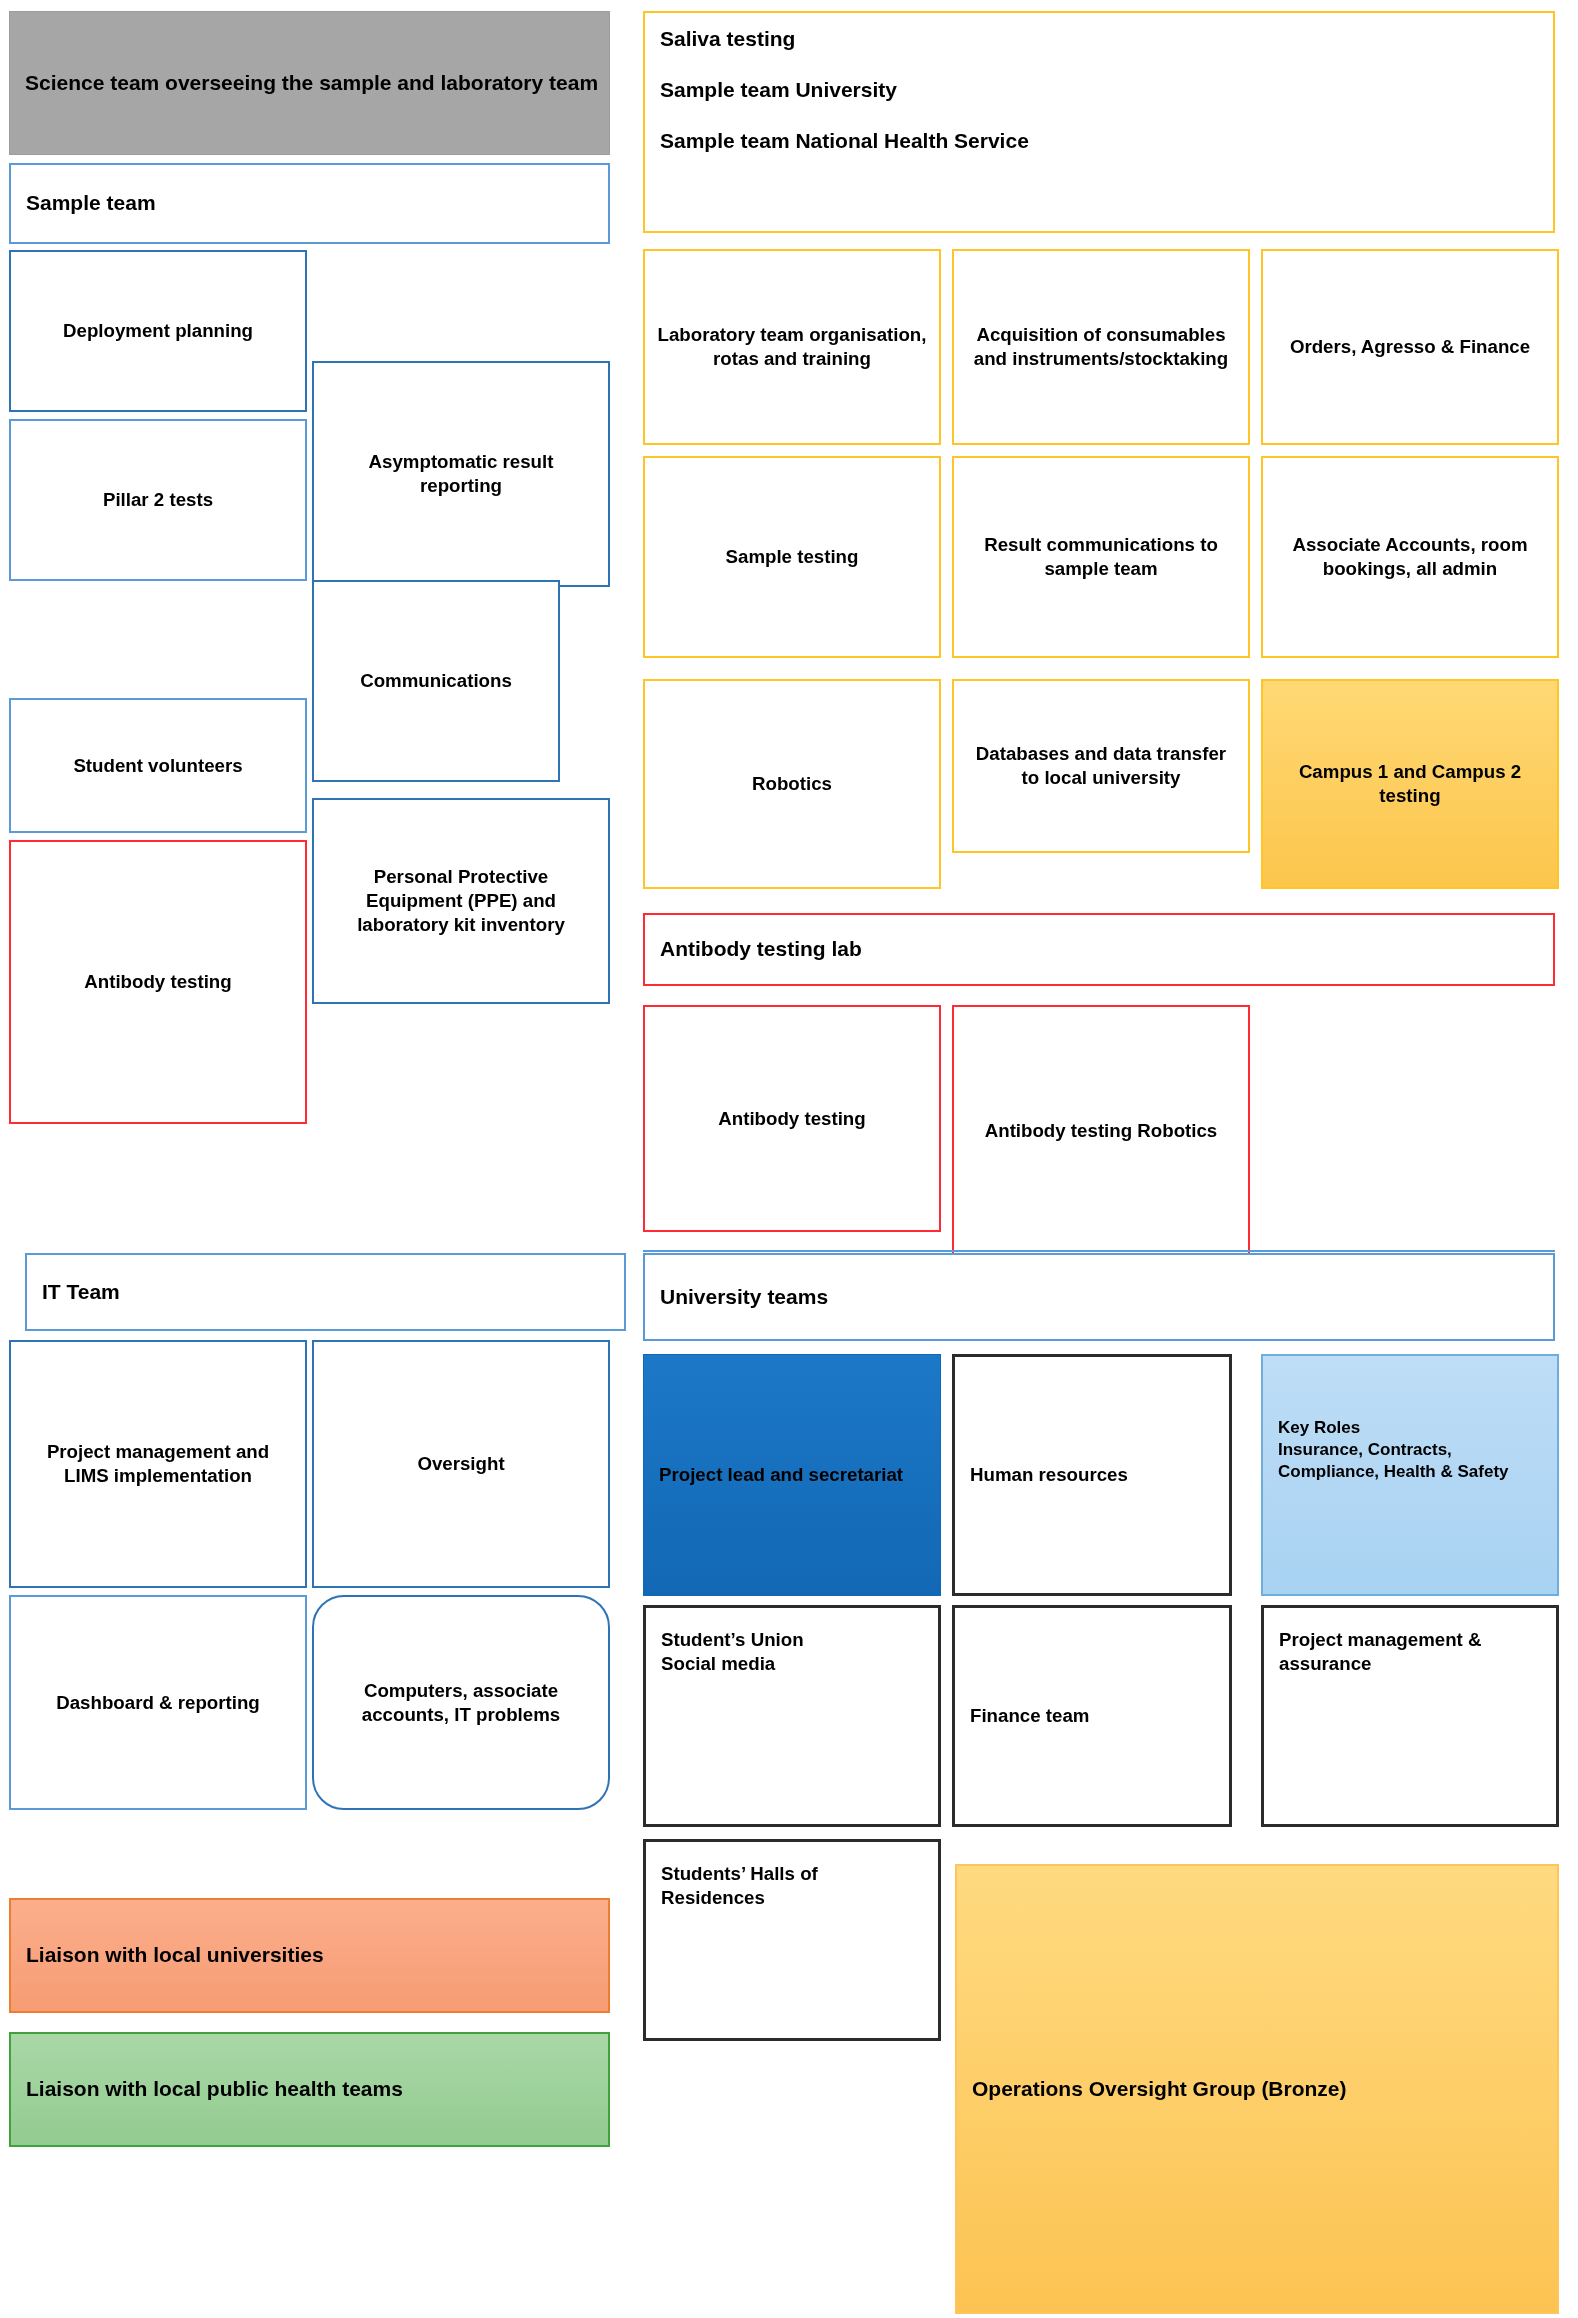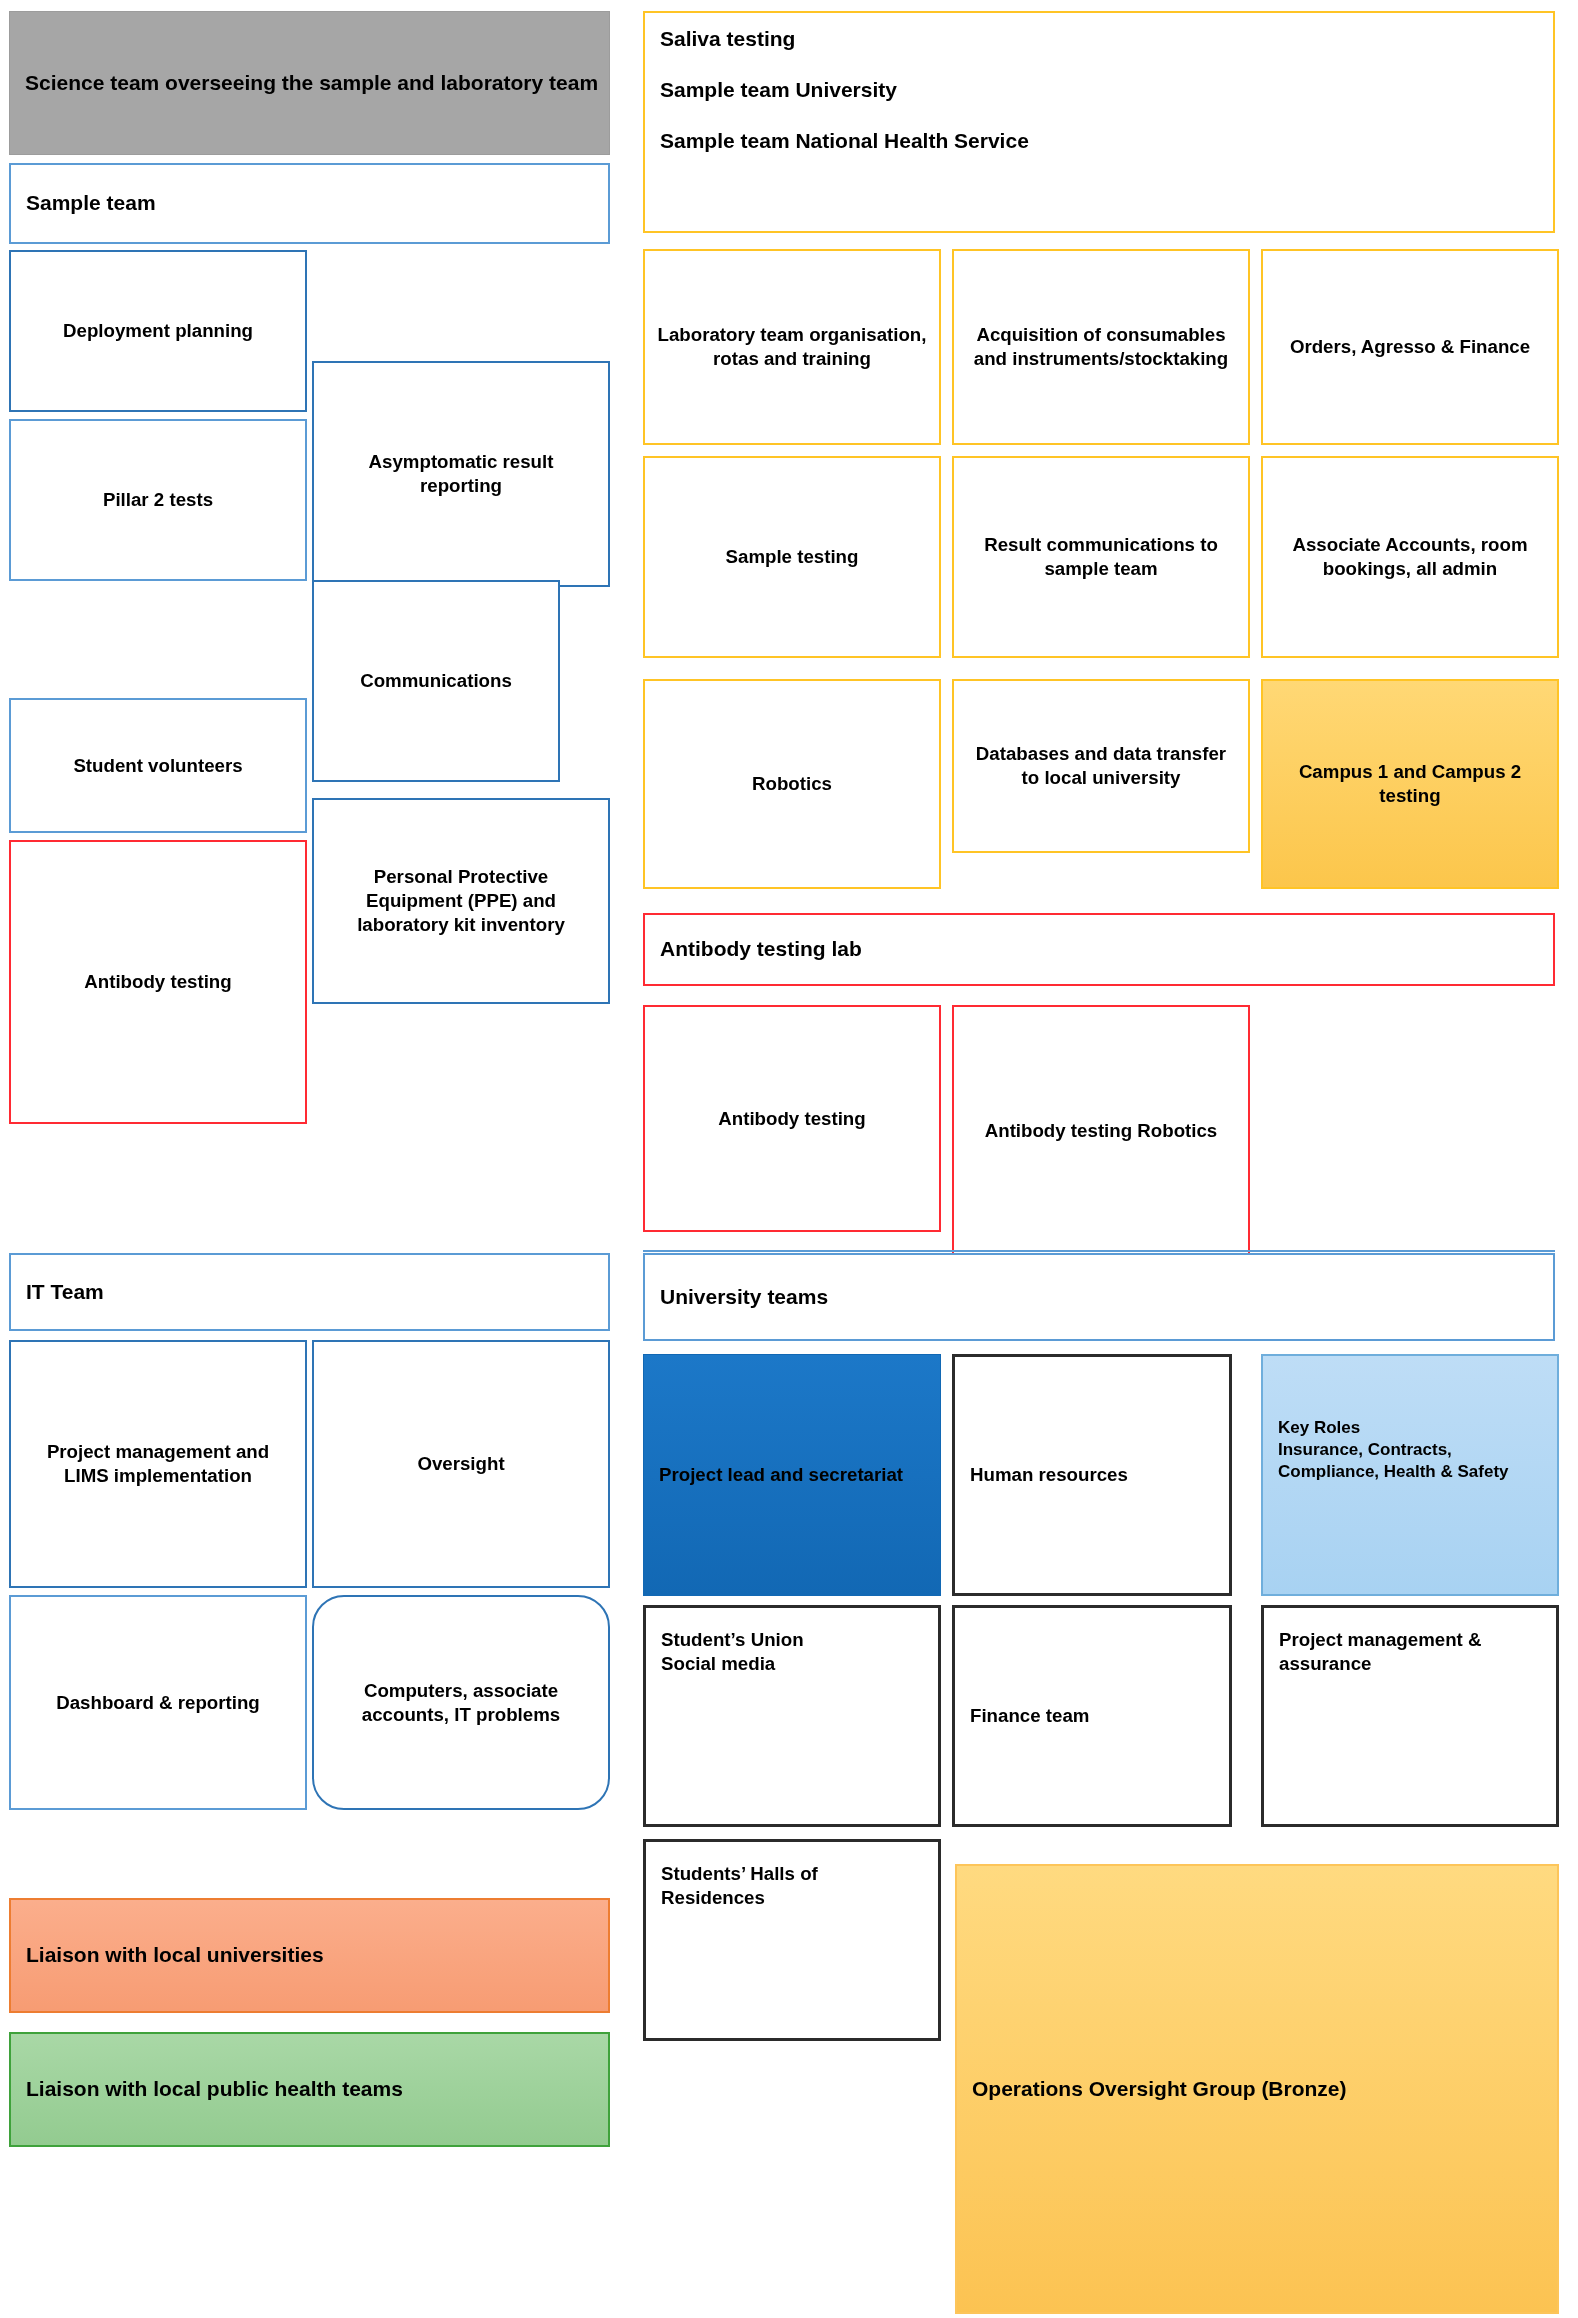--- a/index.html
+++ b/index.html
@@ -103,21 +103,21 @@
   <div class="box bd-yellow ctr fs-md pad-c" style="left:952px; top:679px; width:298px; height:174px;">Databases and data transfer to local university</div>
   <div class="box fill-yellow ctr fs-md pad-c" style="left:1261px; top:679px; width:298px; height:210px;">Campus 1 and Campus 2 testing</div>
 
   <div class="box bd-red lt fs-lg pad-l" style="left:643px; top:913px; width:912px; height:73px;">Antibody testing lab</div>
 
   <div class="box bd-red ctr fs-md pad-c" style="left:643px; top:1005px; width:298px; height:227px;">Antibody testing</div>
   <div class="box bd-red ctr fs-md pad-c" style="left:952px; top:1005px; width:298px; height:251px;">Antibody testing Robotics</div>
 
   <div class="divider" style="left:643px; top:1250px; width:912px;"></div>
 
-  <div class="box bd-lblue lt fs-lg pad-l" style="left:9px; top:1253px; width:601px; height:78px;">IT Team</div>
+  <div class="box bd-lblue lt fs-lg pad-l" style="left:25px; top:1253px; width:601px; height:78px;">IT Team</div>
 
   <div class="box bd-blue ctr fs-md pad-c" style="left:9px; top:1340px; width:298px; height:248px;">Project management and LIMS implementation</div>
   <div class="box bd-blue ctr fs-md pad-c" style="left:312px; top:1340px; width:298px; height:248px;">Oversight</div>
 
   <div class="box bd-lblue ctr fs-md pad-c" style="left:9px; top:1595px; width:298px; height:215px;">Dashboard &amp; reporting</div>
   <div class="box bd-blue ctr fs-md pad-c" style="left:312px; top:1595px; width:298px; height:215px;border-radius:32px;">Computers, associate accounts, IT problems</div>
 
   <div class="box fill-orange lt fs-lg pad-l" style="left:9px; top:1898px; width:601px; height:115px;">Liaison with local universities</div>
 
   <div class="box fill-green lt fs-lg pad-l" style="left:9px; top:2032px; width:601px; height:115px;">Liaison with local public health teams</div>

